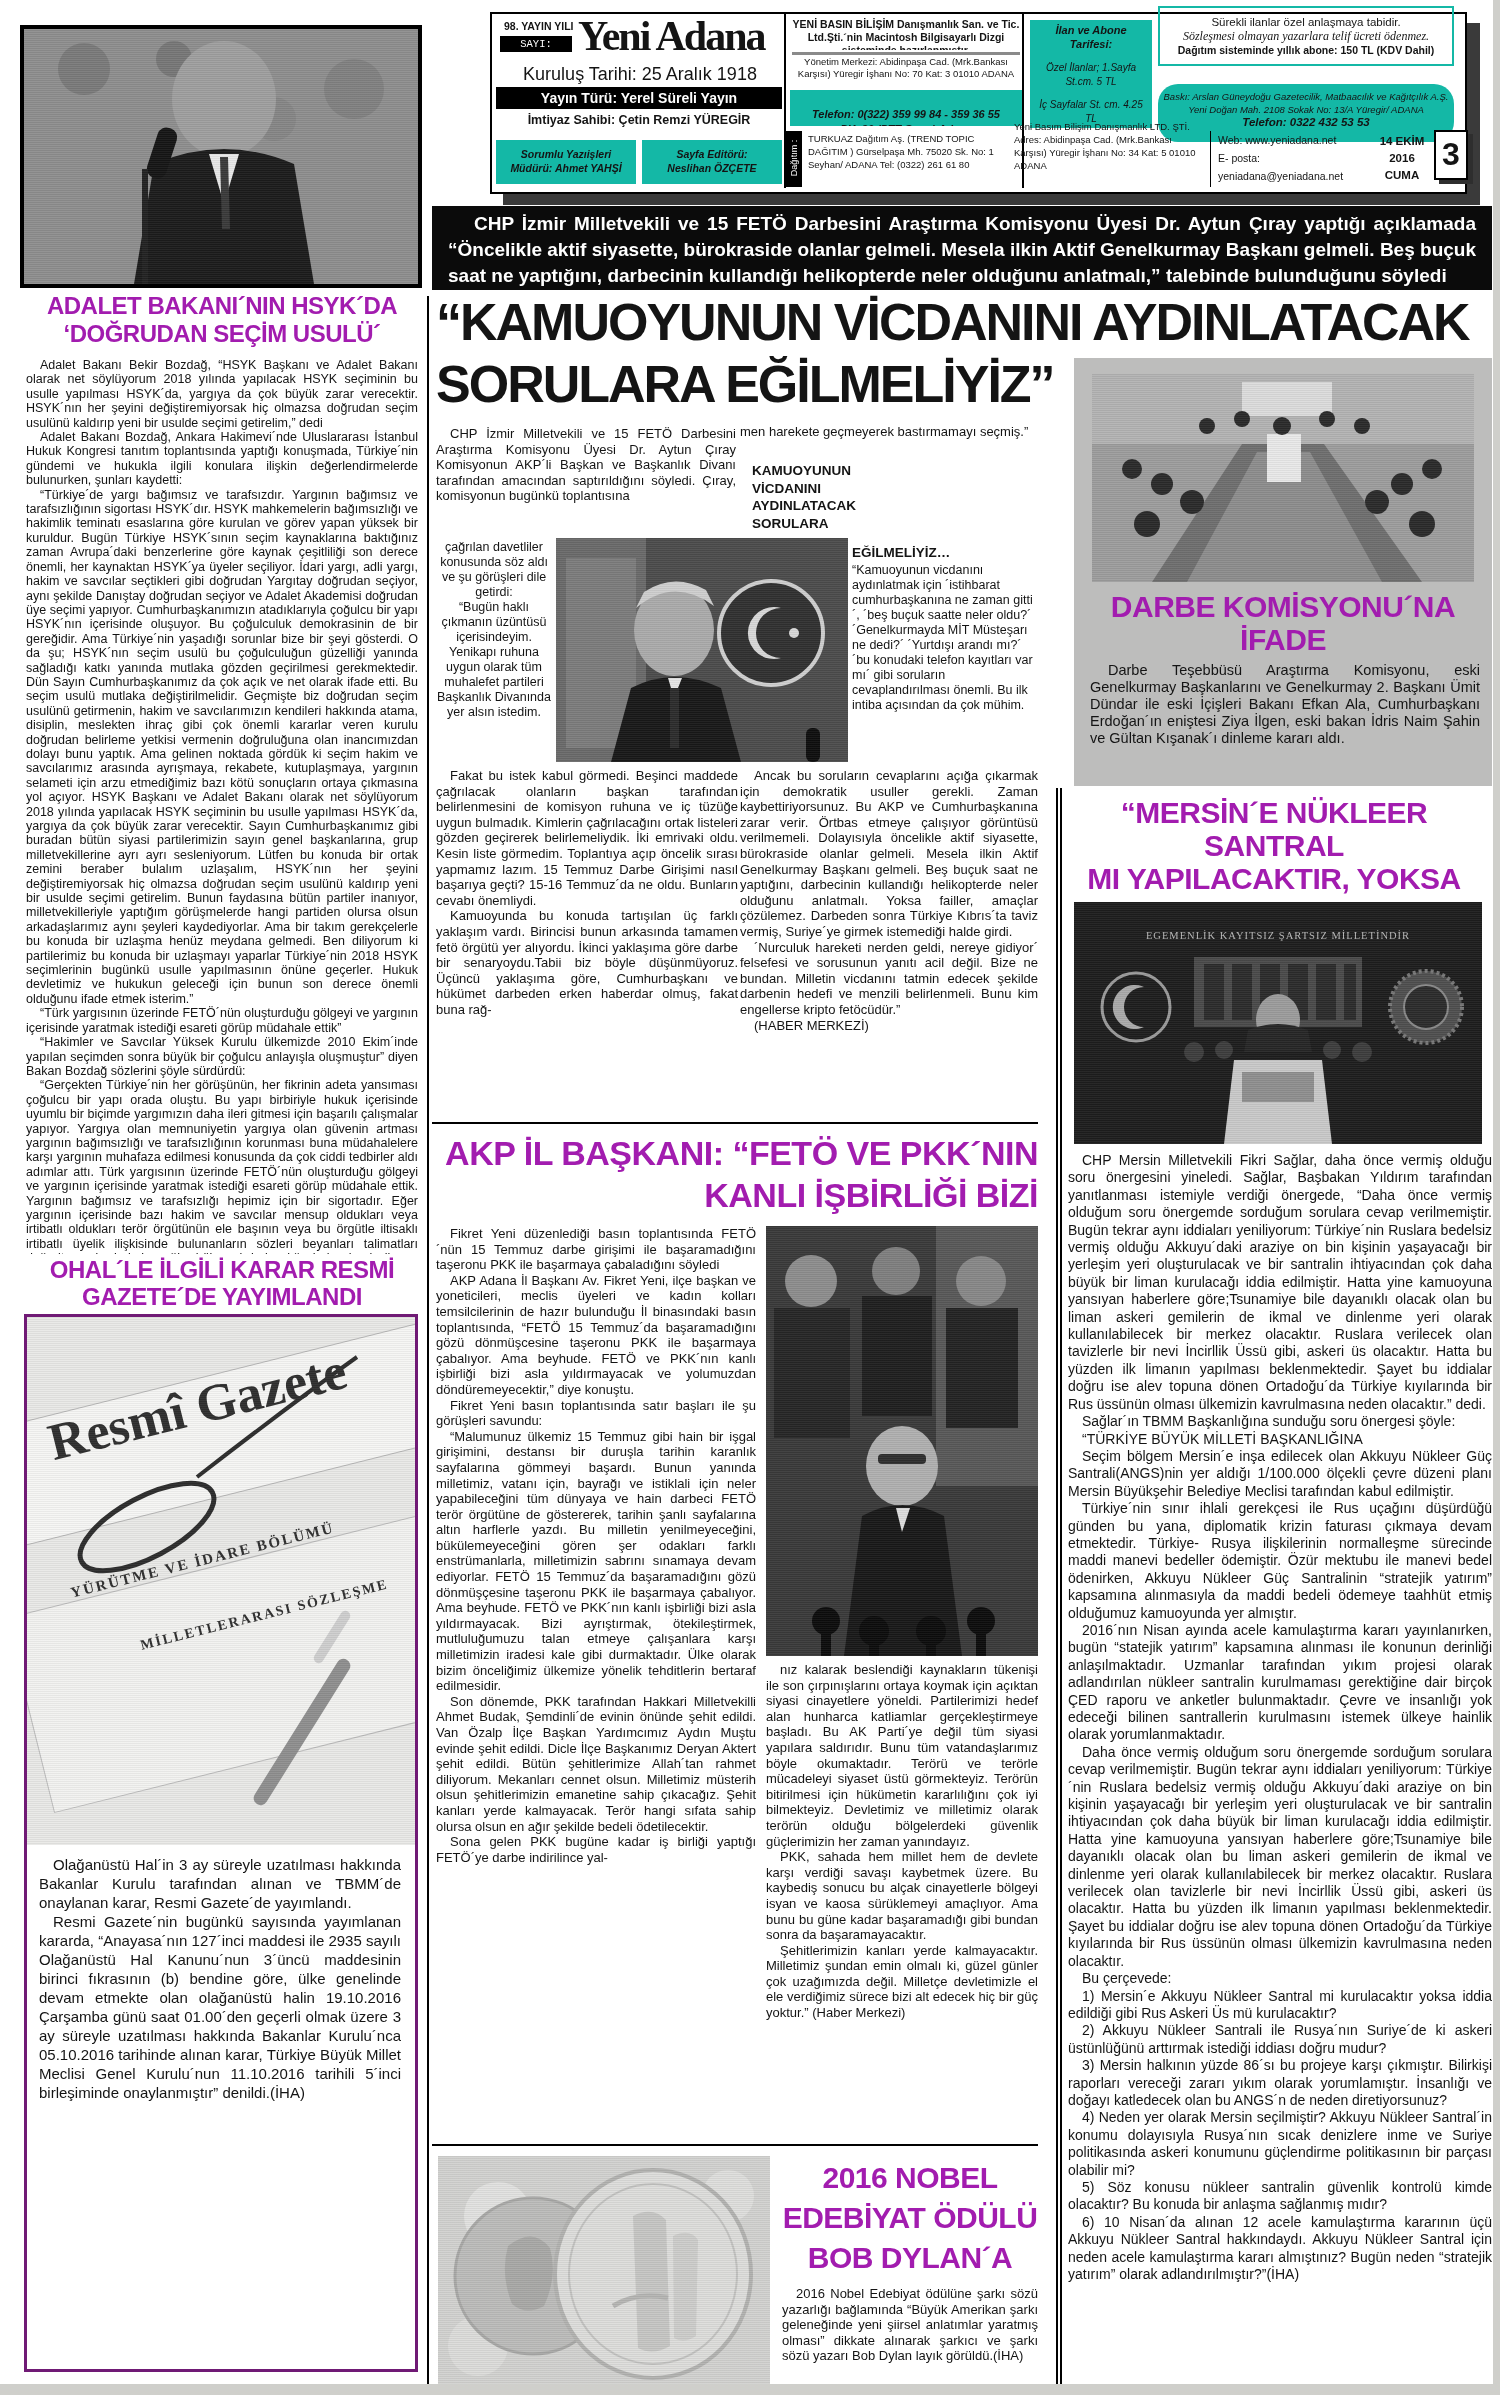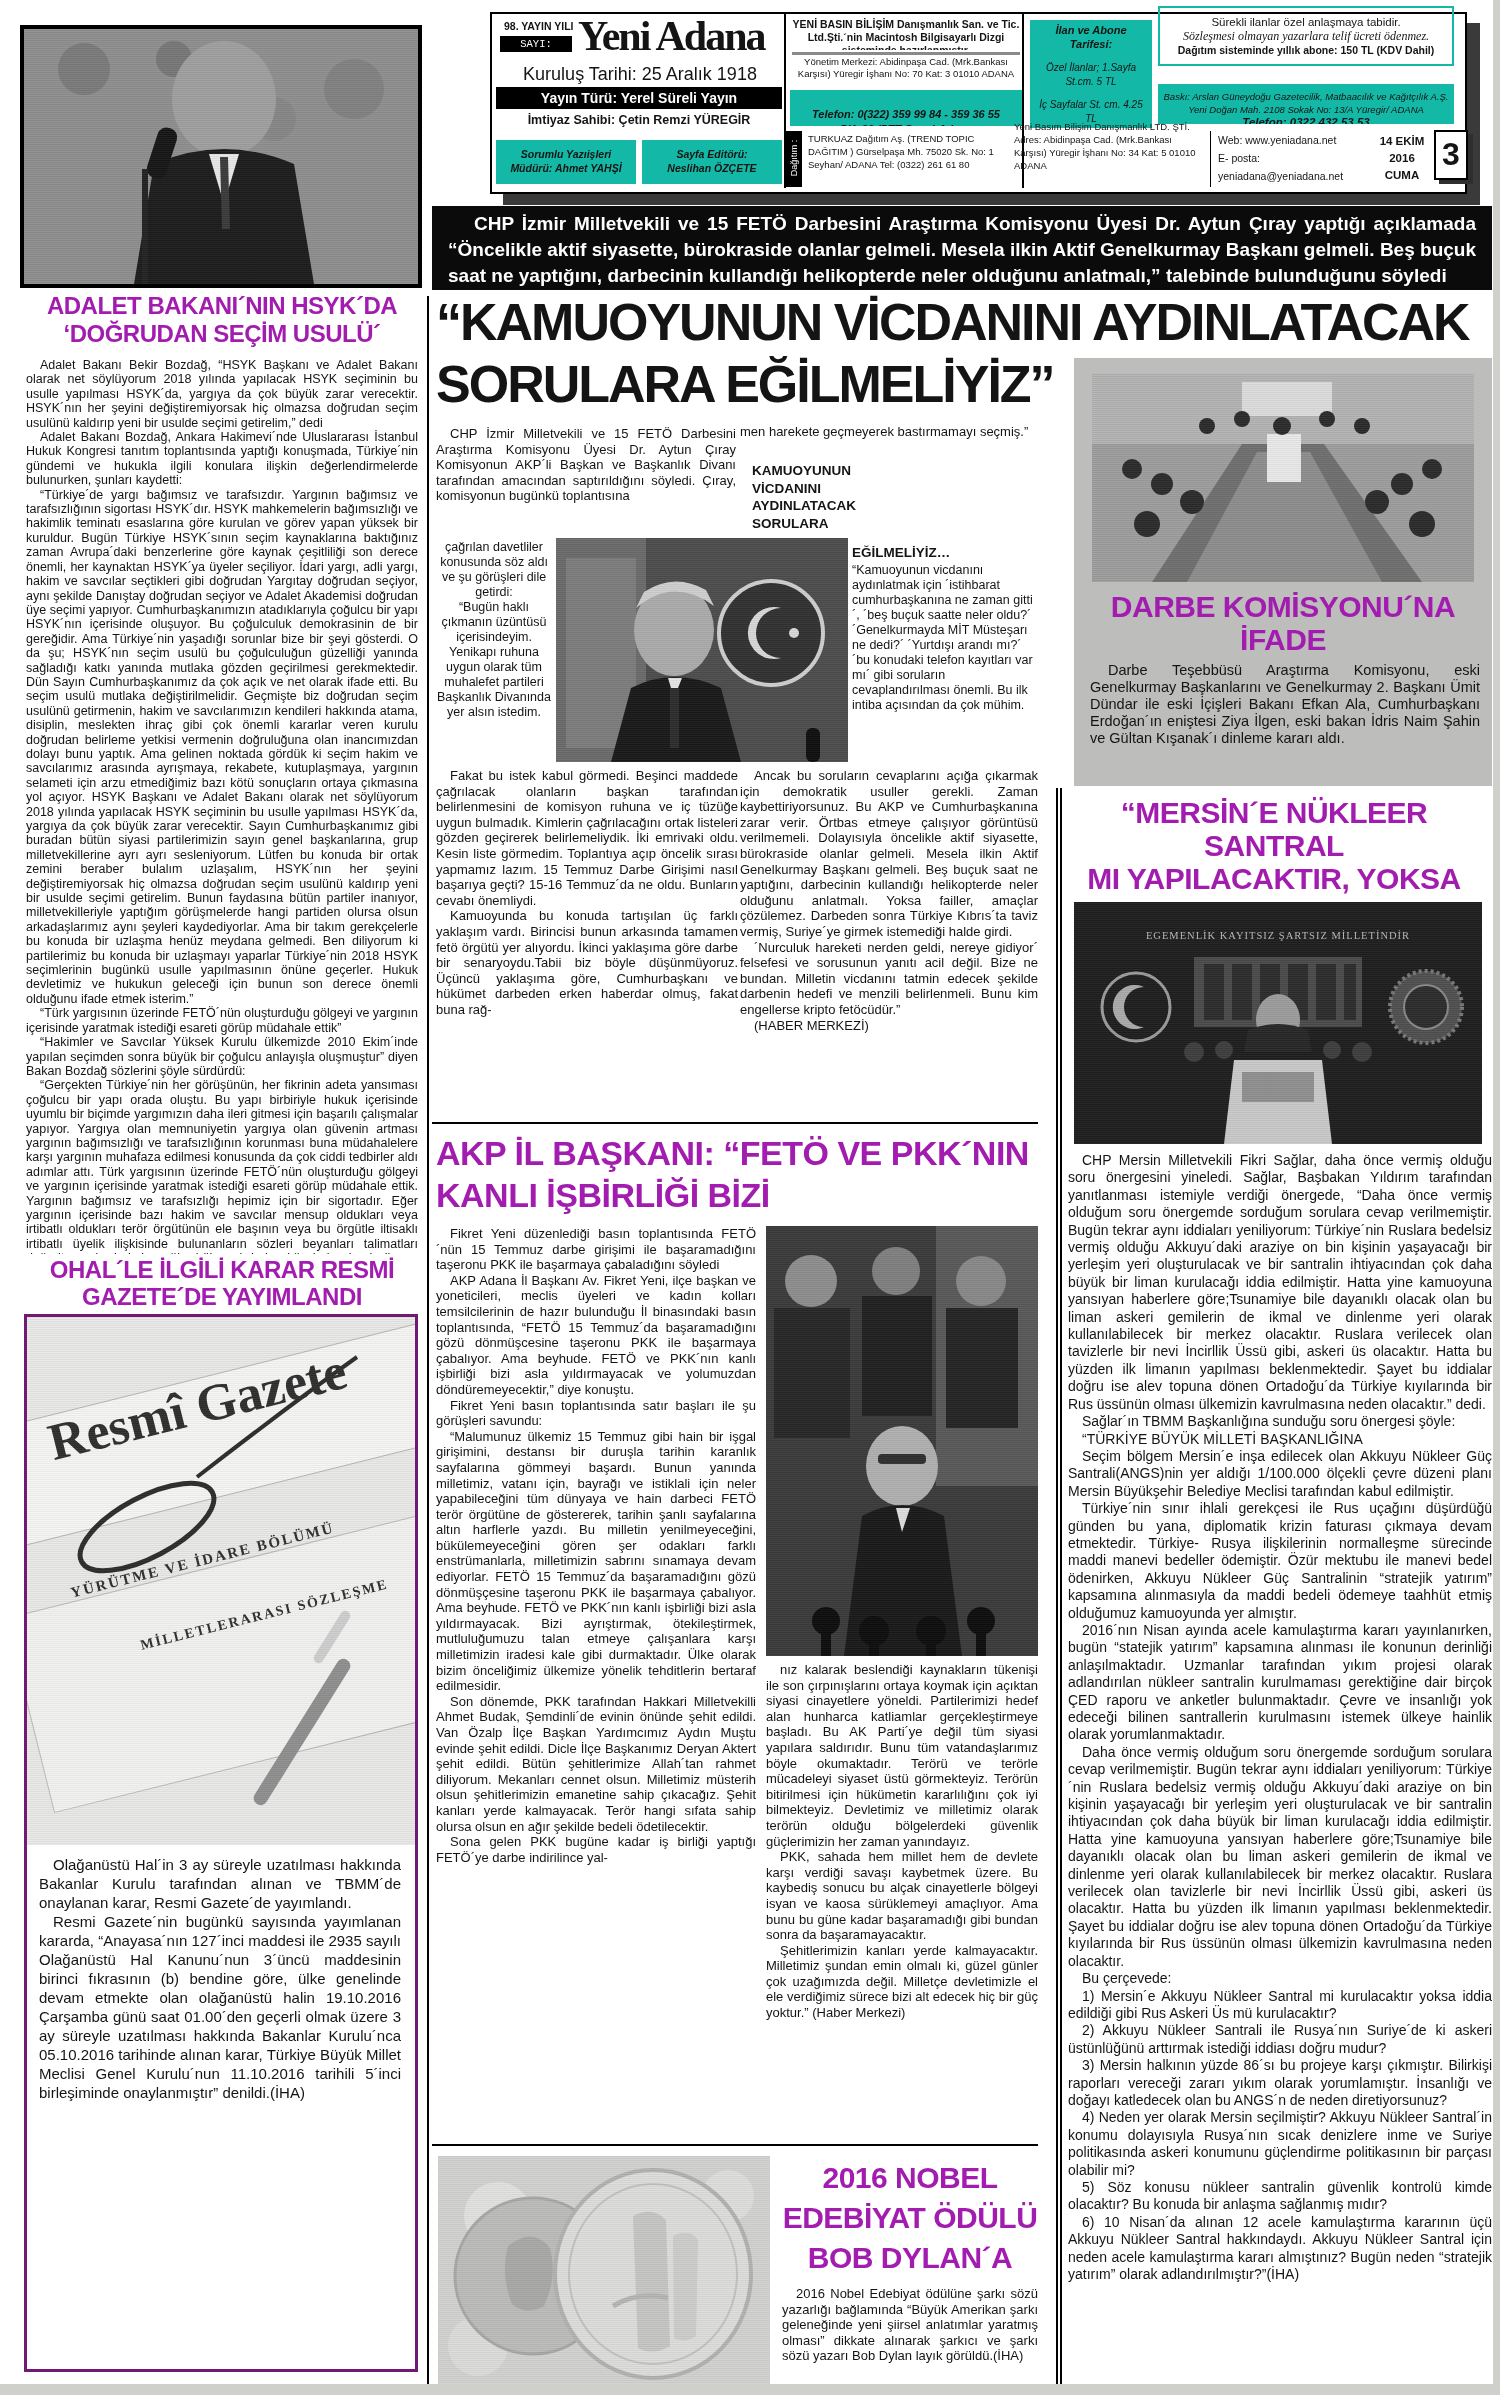--- a/index.html
+++ b/index.html
@@ -29,21 +29,21 @@
   #sorumlu{left:496px;top:140px;width:140px;height:44px;font-size:10.5px;font-weight:bold;line-height:14px;padding-top:7px;box-sizing:border-box;}
   #editor{left:642px;top:140px;width:140px;height:44px;font-size:10.5px;font-weight:bold;line-height:14px;padding-top:7px;box-sizing:border-box;}
   #hazirlik{left:792px;top:18px;width:228px;height:32px;font-size:10.5px;font-weight:bold;line-height:13px;}
   #yonetim{left:790px;top:56px;width:232px;height:30px;font-size:9.5px;line-height:12px;}
   #telefonbox{left:790px;top:90px;width:232px;height:36px;font-size:11px;font-weight:bold;line-height:15px;padding-top:17px;box-sizing:border-box;}
   #tarife{left:1030px;top:20px;width:122px;height:108px;font-size:10px;line-height:13.5px;padding:4px 3px;box-sizing:border-box;font-weight:bold;}
   #tarife .t{font-size:11px;}
   #surekli{left:1158px;top:6px;width:296px;height:60px;border:2px solid #14b8a6;box-sizing:border-box;font-size:11.5px;line-height:14px;padding-top:7px;}
   #surekli .it{font-style:italic;font-family:"Liberation Serif",serif;font-size:12px;}
   #surekli .b3{font-size:10.5px;font-weight:bold;}
-  #baski{left:1158px;top:84px;width:296px;height:40px;font-size:9.5px;line-height:13px;padding-top:6px;box-sizing:border-box;}
+  #baski{left:1158px;top:84px;width:296px;height:58px;font-size:9.5px;line-height:13px;padding-top:6px;box-sizing:border-box;border-radius:20px;}
   #baski .b3{font-size:11.5px;font-weight:bold;}
   #dagtab{left:786px;top:131px;width:16px;height:56px;background:#000;color:#fff;font-size:9px;}
   #dagtab span{position:absolute;left:-18px;top:22px;display:block;width:52px;transform:rotate(-90deg);text-align:center;}
   #dagitim1{left:808px;top:132px;width:200px;height:56px;font-size:9.5px;line-height:13px;}
   #dagitim2{left:1014px;top:120px;width:192px;height:56px;font-size:9.5px;line-height:13px;}
   #webblock{left:1218px;top:131px;width:150px;height:58px;font-size:10.5px;line-height:18px;}
   #dateblock{left:1374px;top:133px;width:56px;height:56px;font-size:11.5px;font-weight:bold;line-height:17px;text-align:center;}
   #pageno{left:1434px;top:130px;width:30px;height:46px;border:2px solid #000;box-shadow:5px 4px 0 #2e2e2e;font-size:32px;font-weight:bold;text-align:center;line-height:44px;background:#fff;}
   
   #banner{left:432px;top:206px;width:1060px;height:84px;background:#0b0b0b;color:#fff;font-size:19px;line-height:26px;font-weight:bold;padding:5px 16px;box-sizing:border-box;text-align:justify;}
@@ -73,21 +73,21 @@
   #darbe-panel{left:1074px;top:358px;width:418px;height:428px;background:#bdbdbc;}
   #darbe-photo{left:1092px;top:374px;width:382px;height:208px;background:#777;}
   #darbe-hl{left:1080px;top:590px;width:406px;height:66px;font-size:30px;line-height:33px;}
   #darbe-body{left:1090px;top:662px;width:390px;height:118px;font-size:14.5px;line-height:17px;}
   
   #mersin-hl{left:1056px;top:796px;width:436px;height:102px;font-size:30px;line-height:33px;}
   #tbmm-photo{left:1074px;top:902px;width:408px;height:242px;background:#1c1c1c;}
   #tbmm-banner{position:absolute;left:0;top:28px;width:100%;text-align:center;color:#b9b9b9;font-size:10.5px;letter-spacing:1px;font-family:"Liberation Serif",serif;}
   #mersin-body{left:1068px;top:1152px;width:424px;height:1240px;font-size:14px;line-height:17.4px;}
   
-  #akp-hl{left:436px;top:1132px;width:602px;height:88px;font-size:34px;line-height:42px;}
+  #akp-hl{left:436px;top:1132px;width:602px;height:88px;font-size:34px;line-height:42px;text-align:right;}
   #akp-col1{left:436px;top:1226px;width:320px;height:908px;}
   #akp-photo{left:766px;top:1226px;width:272px;height:430px;background:#2d2d2d;}
   #akp-col2{left:766px;top:1662px;width:272px;height:472px;}
   
   #nobel-photo{left:438px;top:2156px;width:332px;height:234px;background:#cfcfcd;}
   #nobel-hl{left:782px;top:2158px;width:256px;height:126px;font-size:30px;line-height:40px;}
   #nobel-body{left:782px;top:2286px;width:256px;height:106px;}
   .rg-text{position:absolute;font-family:"Liberation Serif",serif;color:#2e2e2e;}
   .edge{position:absolute;background:#cfcfcb;}
 </style>

